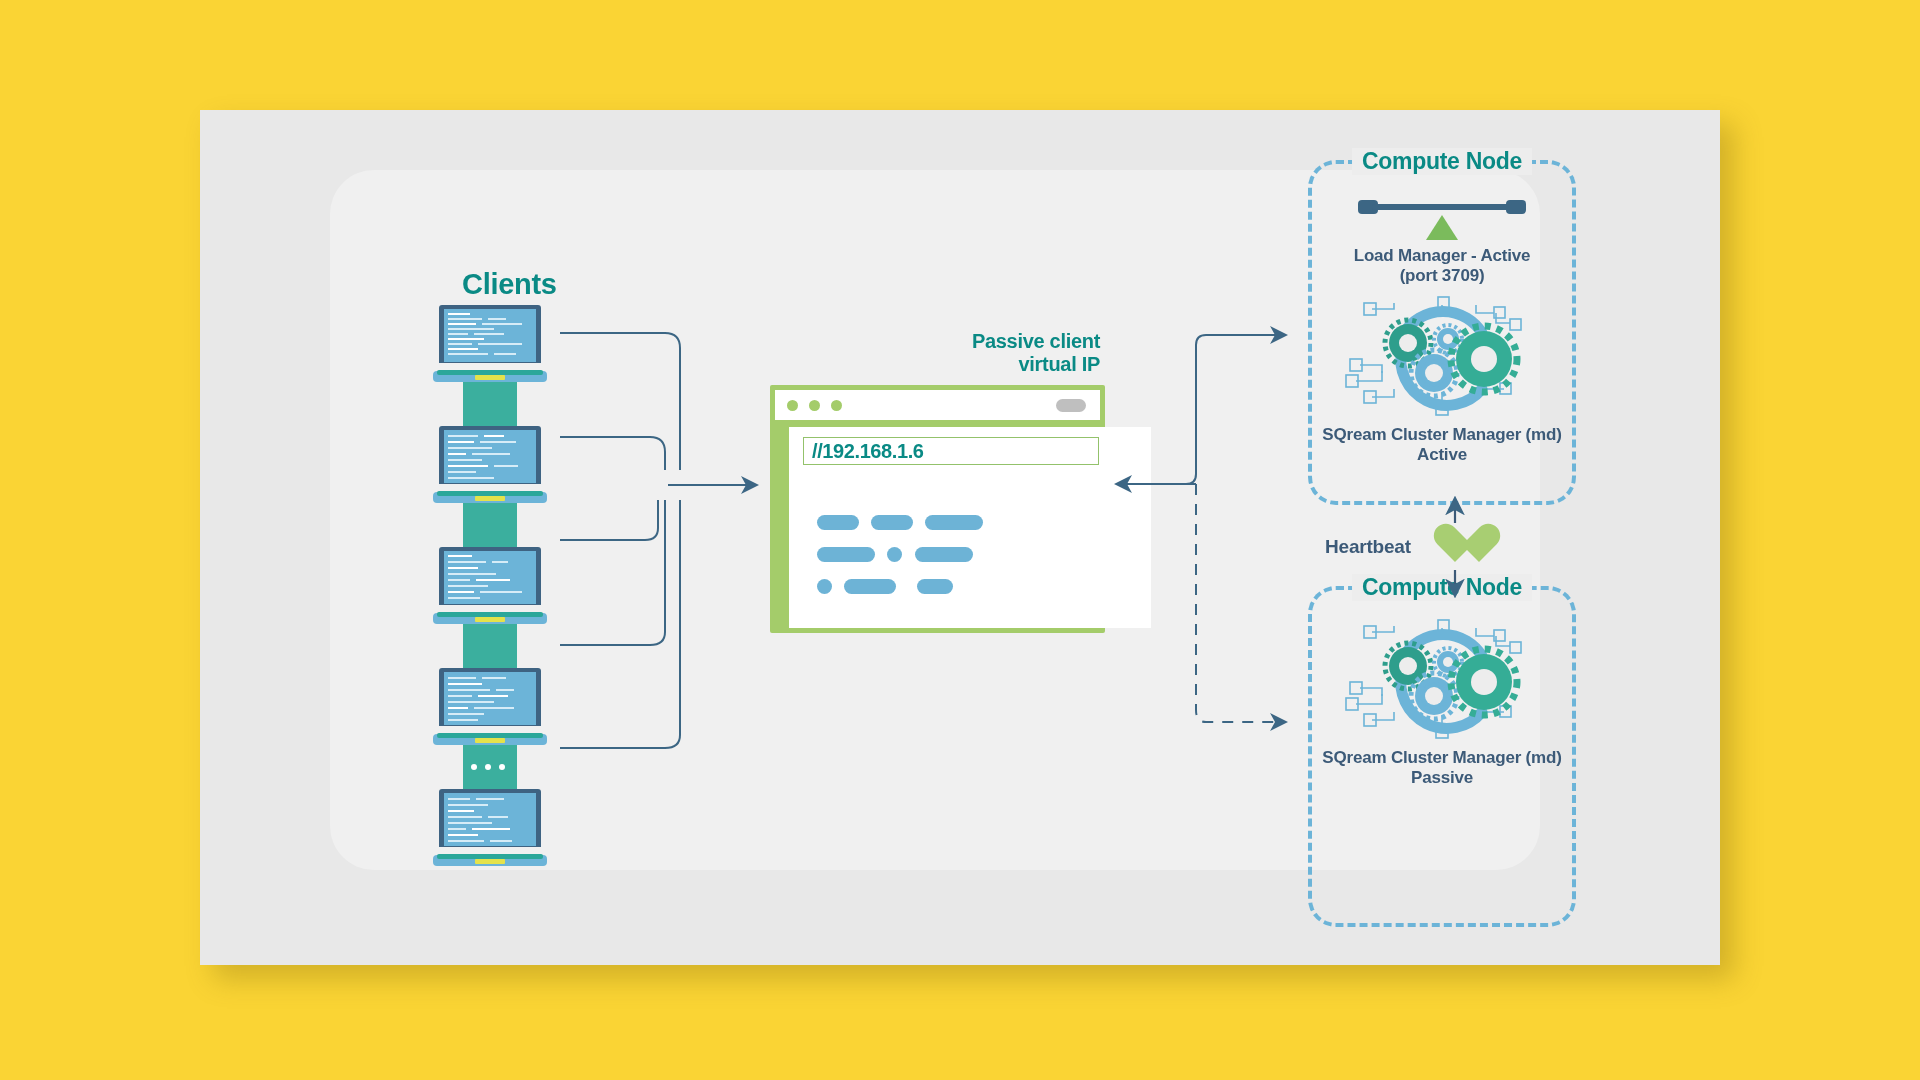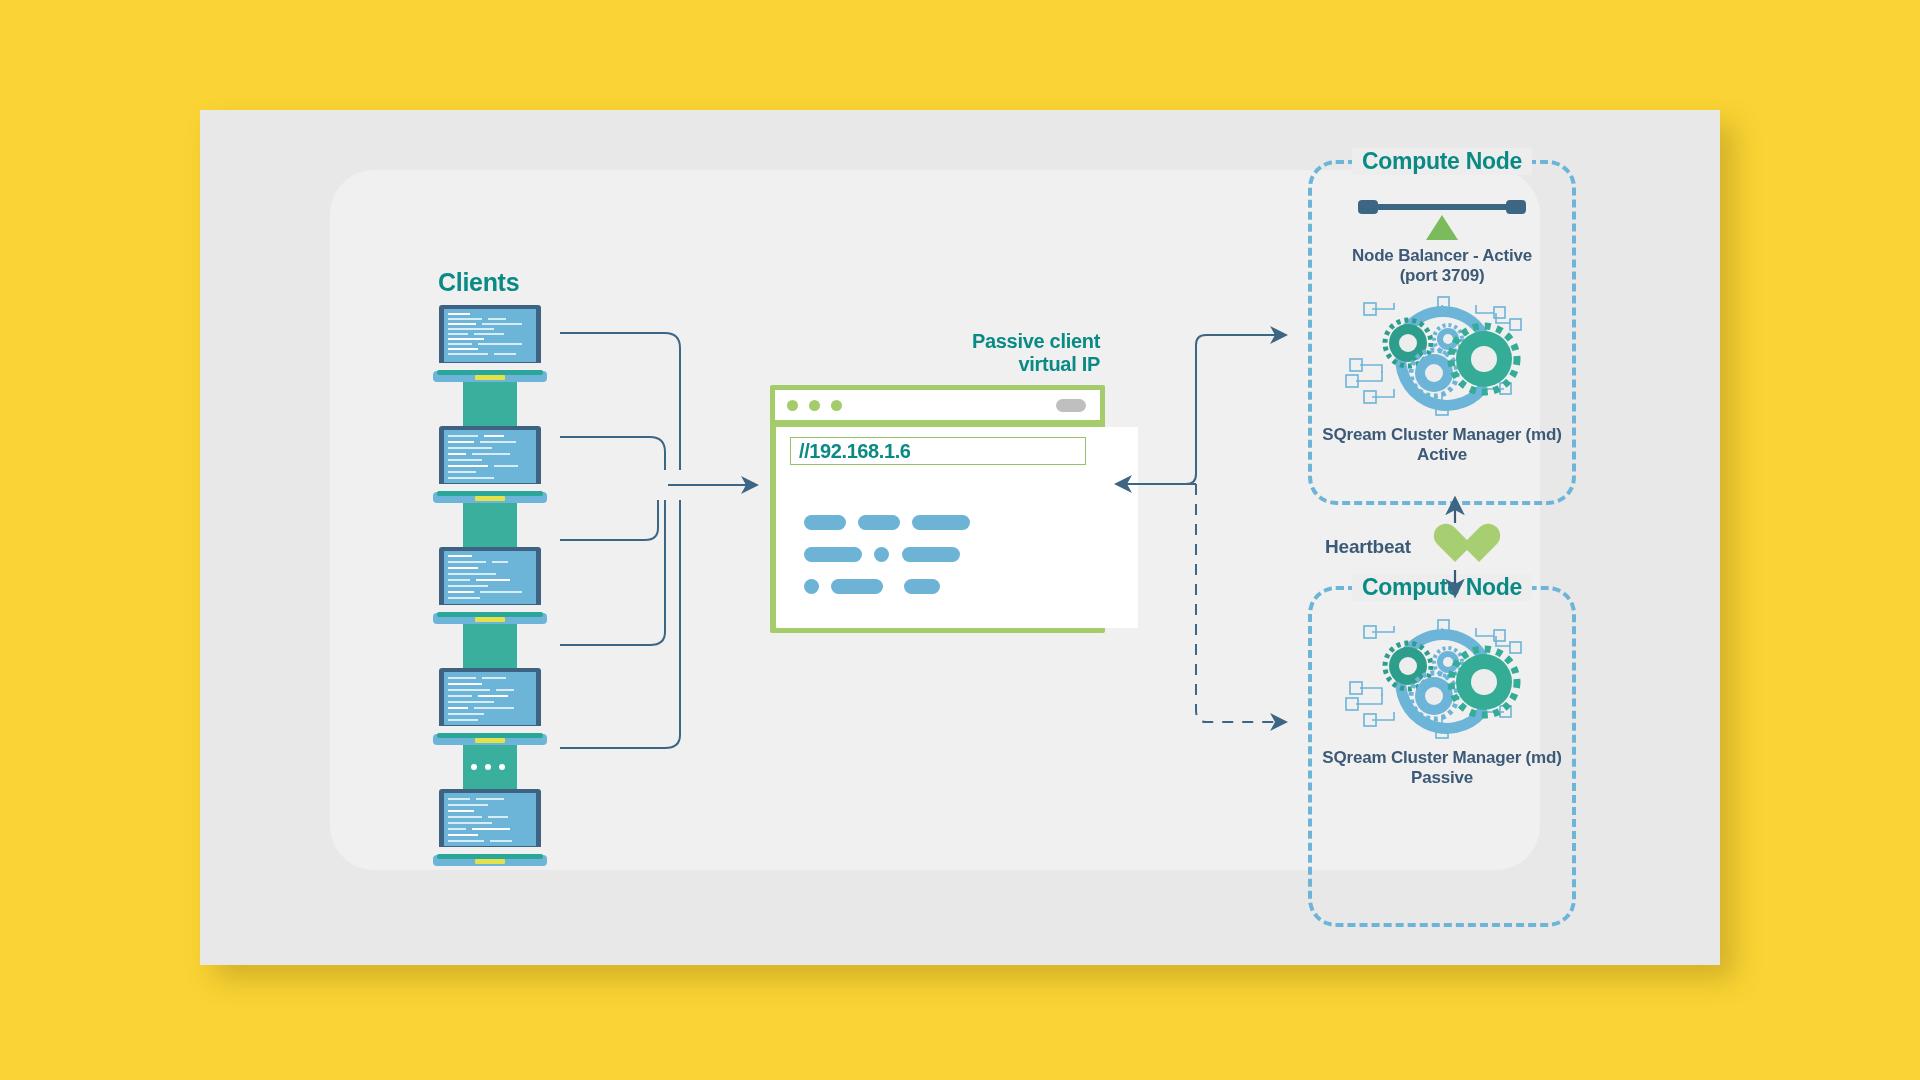--- a/index.html
+++ b/index.html
@@ -28,22 +28,22 @@
   
   .teal-title {
     color:#0A8A85; font-weight:bold; letter-spacing:-0.3px;
   }
   .navy-label {
     color:#3C5A78; font-weight:bold; letter-spacing:-0.2px;
   }
 
   
   #clients-label {
-    position:absolute; left:438px; top:268px;
-    font-size:25px;
+    position:absolute; left:462px; top:268px;
+    font-size:29px;
     text-align:center;
   }
   #client-stack { position:absolute; left:430px; top:305px; width:120px; }
 
   .laptop { position:relative; width:114px; height:68px; margin:0 auto; }
   .laptop .bezel {
     position:absolute; left:6px; top:0; width:102px; height:58px;
     background:#3E6382; border-radius:3px 3px 0 0;
   }
   .laptop .screen {
@@ -81,21 +81,21 @@
     position:absolute; left:770px; top:385px;
     width:335px; height:248px;
     background:#A4CC6A; border-radius:2px;
     padding:5px;
   }
   #browser-titlebar {
     height:30px; background:#fff; position:relative;
   }
   .dot { position:absolute; top:10px; width:11px; height:11px;
          border-radius:50%; background:#A4CC6A; }
-  #browser-body { position:absolute; left:6px; top:42px;
+  #browser-body { position:absolute; left:19px; top:42px;
     width:362px; height:201px; background:#fff; }
   #url-bar {
     position:absolute; left:14px; top:10px; width:296px; height:28px;
     border:1px solid #93C26B; background:#fff;
     display:flex; align-items:center; padding-left:8px;
     color:#0A8A85; font-size:20px; font-weight:bold; letter-spacing:-0.4px;
   }
   .pill { position:absolute; background:#6DB3D6; border-radius:20px; height:15px; }
   #public-ip-label {
     position:absolute; left:960px; top:330px; width:140px;
@@ -305,21 +305,21 @@
     <div class="node-title teal-title">Compute Node</div>
 
     <div style="margin-top:36px">
       <div class="lb-beam">
         <span class="cap l"></span>
           <span class="bar"></span>
           <span class="cap r"></span>
       </div>
       <div class="lb-tri"></div>
       <div class="lb-text navy-label">
-        <div>Node Balancer - Active</div>
+        <div>Load Manager - Active</div>
         <div>(port 3709)</div>
       </div>
     </div>
 
     <svg width="200" height="130" viewBox="0 0 200 130" style="display:block;margin:6px auto 0">
       <g stroke="#6CB4D8" stroke-width="1.6" fill="none">
         <path d="M30 16h22v-6"></path>
           <path d="M100 12v10"></path>
           <path d="M152 20h-18v-8"></path>
           <path d="M168 30h-14v-10"></path>

